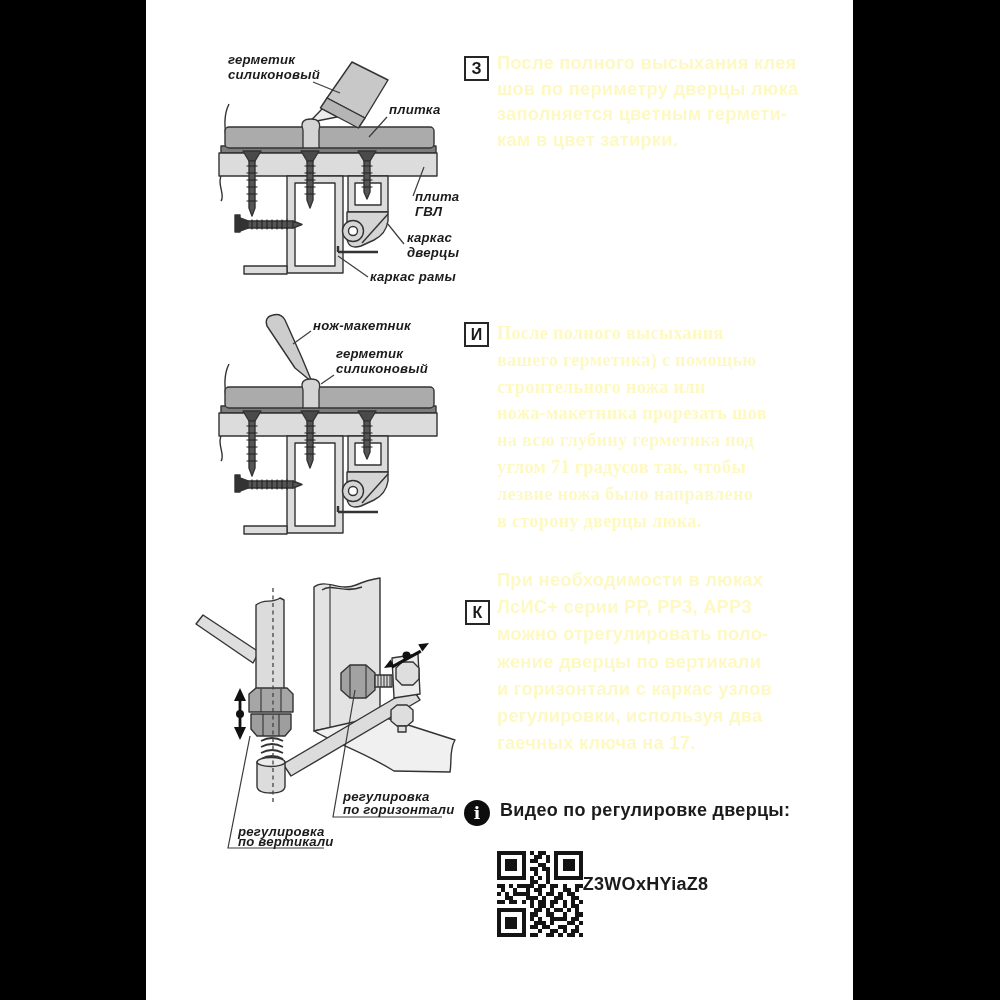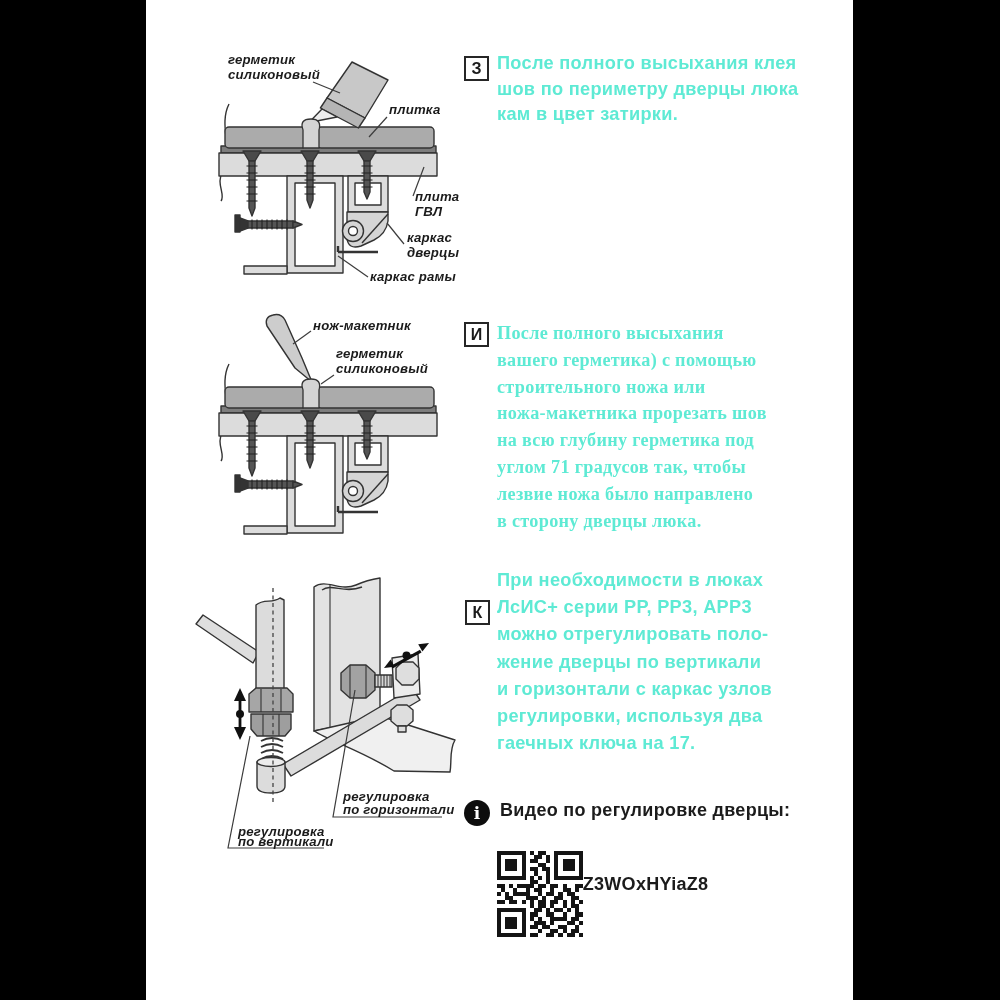--- a/index.html
+++ b/index.html
@@ -10,21 +10,21 @@
   #bar-left{left:0;width:146px;}
   #bar-right{left:853px;width:147px;}
 
   .marker{position:absolute;box-sizing:border-box;width:25px;height:25px;border:2px solid #262626;
           display:flex;align-items:center;justify-content:center;font-weight:bold;font-size:16px;
           color:#1b1b1b;background:#fff;}
   .m1{left:464px;top:56px;}
   .m2{left:464px;top:322px;}
   .m3{left:465px;top:600px;}
 
-  .txt{position:absolute;font-size:18.2px;font-weight:bold;letter-spacing:0.3px;color:#5eead4;
+  .txt{position:absolute;font-size:18.2px;font-weight:bold;letter-spacing:0.3px;color:#fef9c3;
        white-space:nowrap;}
   .t1{left:497px;top:51px;line-height:25.7px;}
   .t2{left:497px;top:320px;line-height:26.8px;font-family:Liberation Serif, serif;}
   .t3{left:497px;top:567px;line-height:27.2px;}
 
   .infoicon{position:absolute;left:464px;top:800px;width:26px;height:26px;border-radius:50%;
             background:#0d0d0d;color:#fff;display:flex;align-items:center;justify-content:center;
             font-family:"DejaVu Serif",serif;font-weight:bold;font-size:17px;}
   .it{position:absolute;left:500px;font-size:18px;font-weight:bold;letter-spacing:0.3px;color:#1b1b1b;white-space:nowrap;}
   .it1{top:800px;}
@@ -183,20 +183,21 @@
     <text class="lbl" x="238" y="846">по вертикали</text>
   </svg>
 
   <div class="marker m1">З</div>
   <div class="marker m2">И</div>
   <div class="marker m3">К</div>
 
   <div class="txt t1">
     <div>После полного высыхания клея</div>
     <div>шов по периметру дверцы люка</div>
+    <div>заполняется цветным гермети-</div>
     <div>кам в цвет затирки.</div>
   </div>
 
   <div class="txt t2">
     <div>После полного высыхания</div>
     <div>вашего герметика) с помощью</div>
     <div>строительного ножа или</div>
     <div>ножа-макетника прорезать шов</div>
     <div>на всю глубину герметика под</div>
     <div>углом 71 градусов так, чтобы</div>

